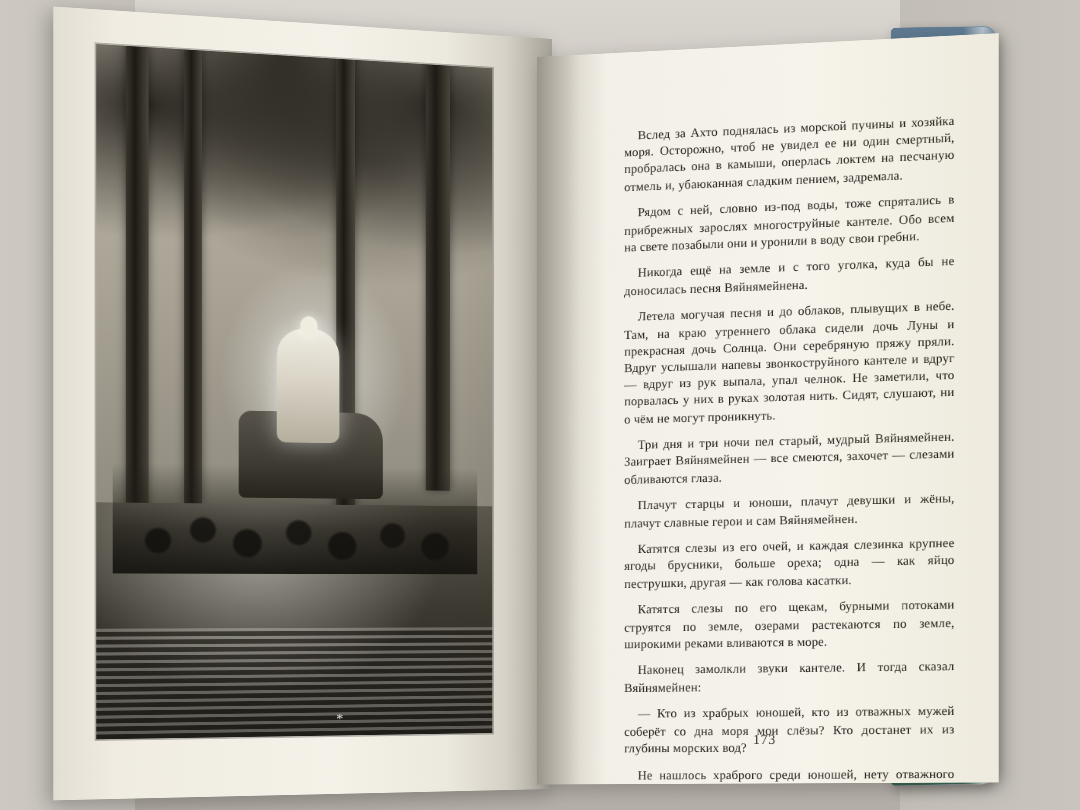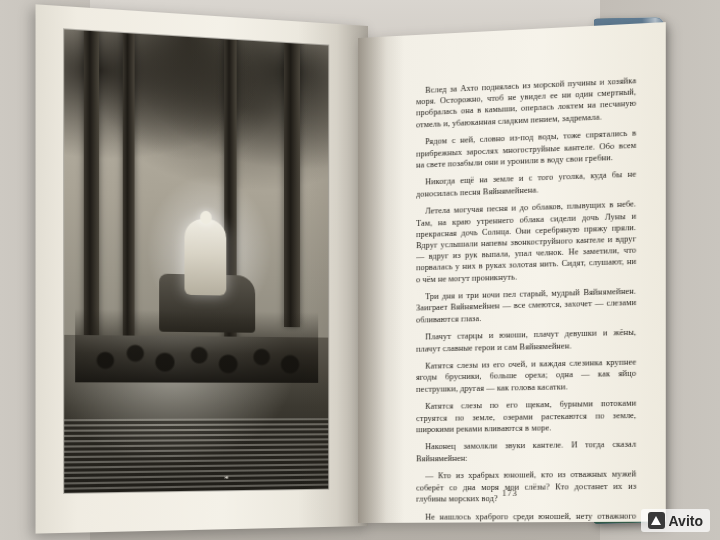--- a/index.html
+++ b/index.html
@@ -238,18 +238,14 @@
           <p>Наконец замолкли звуки кантеле. И тогда сказал Вяйнямейнен:</p>
           <p>— Кто из храбрых юношей, кто из отважных мужей соберёт со дна моря мои слёзы? Кто достанет их из глубины морских вод?</p>
           <p>Не нашлось храброго среди юношей, нету отважного среди мужей. Ни один не вызвался поднять из морской глубины слезы певца.</p>
         </div>
       <div class="folio">173</div>
       <div class="page-right-gutter"></div>
     </div>
 
   </div>
 
-  <div class="watermark">
-    <span class="wm-logo"></span>
-    <span class="wm-text">Avito</span>
-  </div>
 
 </div>
 
 </body></html>

